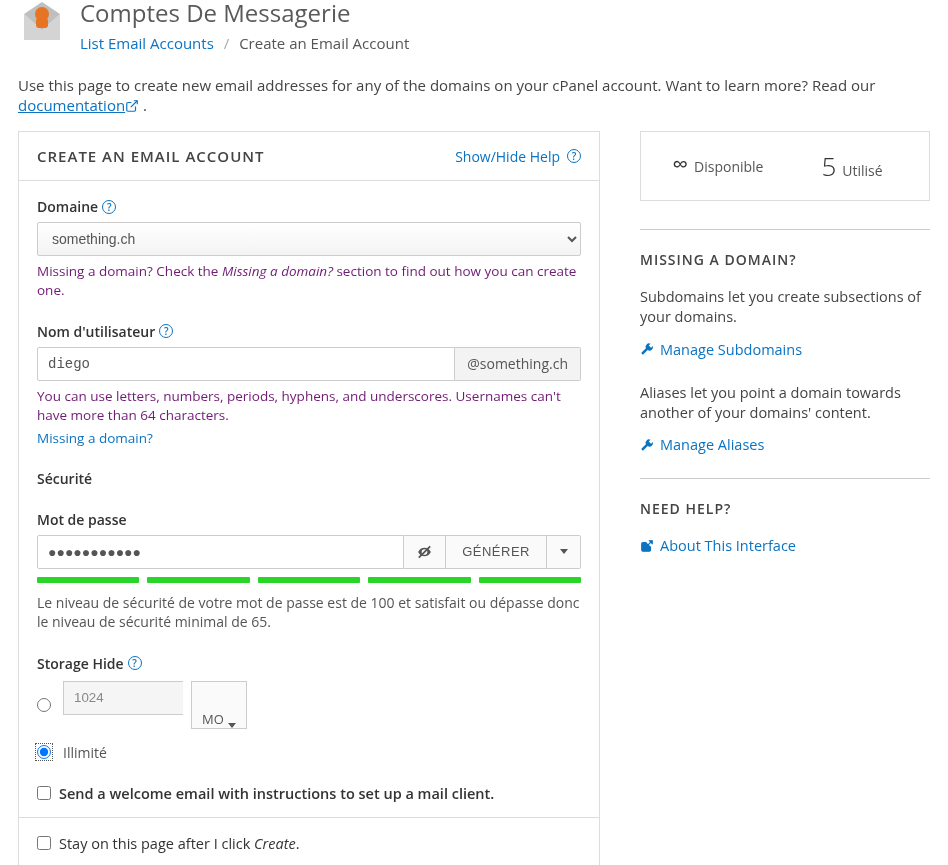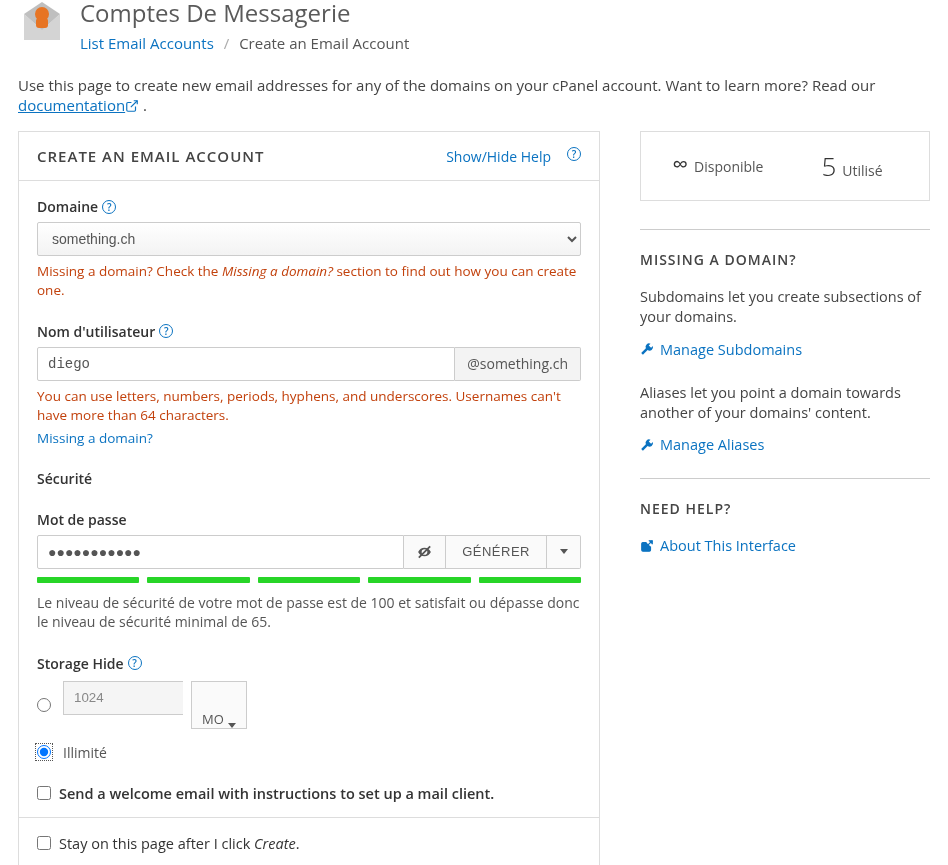--- a/index.html
+++ b/index.html
@@ -11,28 +11,28 @@
 .breadcrumb { margin-top: 4px; font-size: 15px; color: #555; }
 .breadcrumb a { color: #0b73c1; text-decoration: none; }
 .breadcrumb .sep { color: #aaa; margin: 0 6px; }
 .intro { margin: 22px 0 16px 0; font-size: 15px; color: #444; }
 .intro a { color: #0b73c1; text-decoration: underline; }
 .ext-icon { display:inline-block; vertical-align:-2px; }
 .columns { display: flex; gap: 40px; align-items: flex-start; }
 .panel { border: 1px solid #ddd; width: 582px; }
 .panel-head { display: flex; justify-content: space-between; align-items: center; padding: 14px 18px; border-bottom: 1px solid #ddd; }
 .panel-head h2 { font-size: 15px; letter-spacing: 1px; color: #444; font-weight: 600; text-transform: uppercase; }
-.panel-head a { color: #0b73c1; text-decoration: none; font-size: 14px; display:flex; align-items:flex-start; gap:16px; }
+.panel-head a { color: #0b73c1; text-decoration: none; font-size: 14px; display:flex; align-items:center; gap:7px; }
 .panel-body { padding: 16px 18px 0 18px; }
 .field { margin-bottom: 22px; }
 .field-label { font-weight: 600; color: #333; margin-bottom: 6px; display:flex; align-items:center; gap:4px; }
 .q-icon { width: 14px; height: 14px; border: 1.5px solid #0b73c1; border-radius: 50%; display: inline-flex; align-items:center; justify-content:center; color:#0b73c1; font-size:10px; font-weight:600; line-height:1; }
 select.form-ctl, input.form-ctl { width: 100%; height: 34px; border: 1px solid #ccc; border-radius: 2px; padding: 0 10px; font-size: 14px; color: #555; background:#fff; }
 select.form-ctl { background: linear-gradient(#fff,#f3f3f3); }
-.help-text { color: #c2410c; font-size: 13.5px; margin-top: 6px; line-height: 1.4; }
+.help-text { color: #701a75; font-size: 13.5px; margin-top: 6px; line-height: 1.4; }
 .help-text em { font-style: italic; }
 .link { color:#0b73c1; text-decoration:none; }
 .input-group { display:flex; }
 .input-group .form-ctl { flex:1; border-top-right-radius:0; border-bottom-right-radius:0;font-family:Liberation Mono, monospace; }
 .input-addon { background:#f3f3f3; border:1px solid #ccc; border-left:none; padding:0 12px; display:flex; align-items:center; color:#555; font-size:14px; border-radius:0 2px 2px 0; }
 .radio-row { display:flex; gap:22px; align-items:center; margin-top:4px; }
 .radio-row label { display:flex; align-items:center; gap:6px; font-size:14.5px; color:#333; }
 input[type=radio], input[type=checkbox] { width:14px; height:14px; }
 .pw-group { display:flex; }
 .pw-group .form-ctl { flex:1; border-radius:2px 0 0 2px; }

